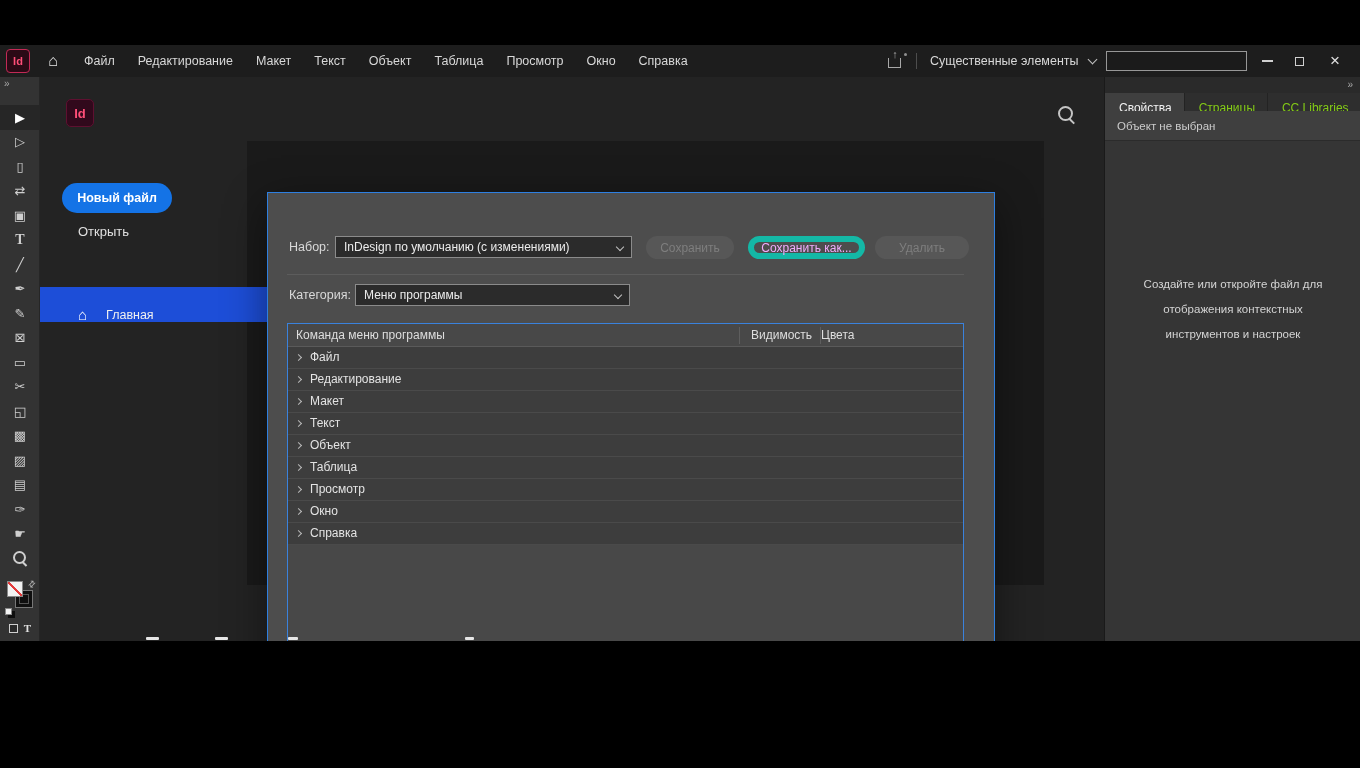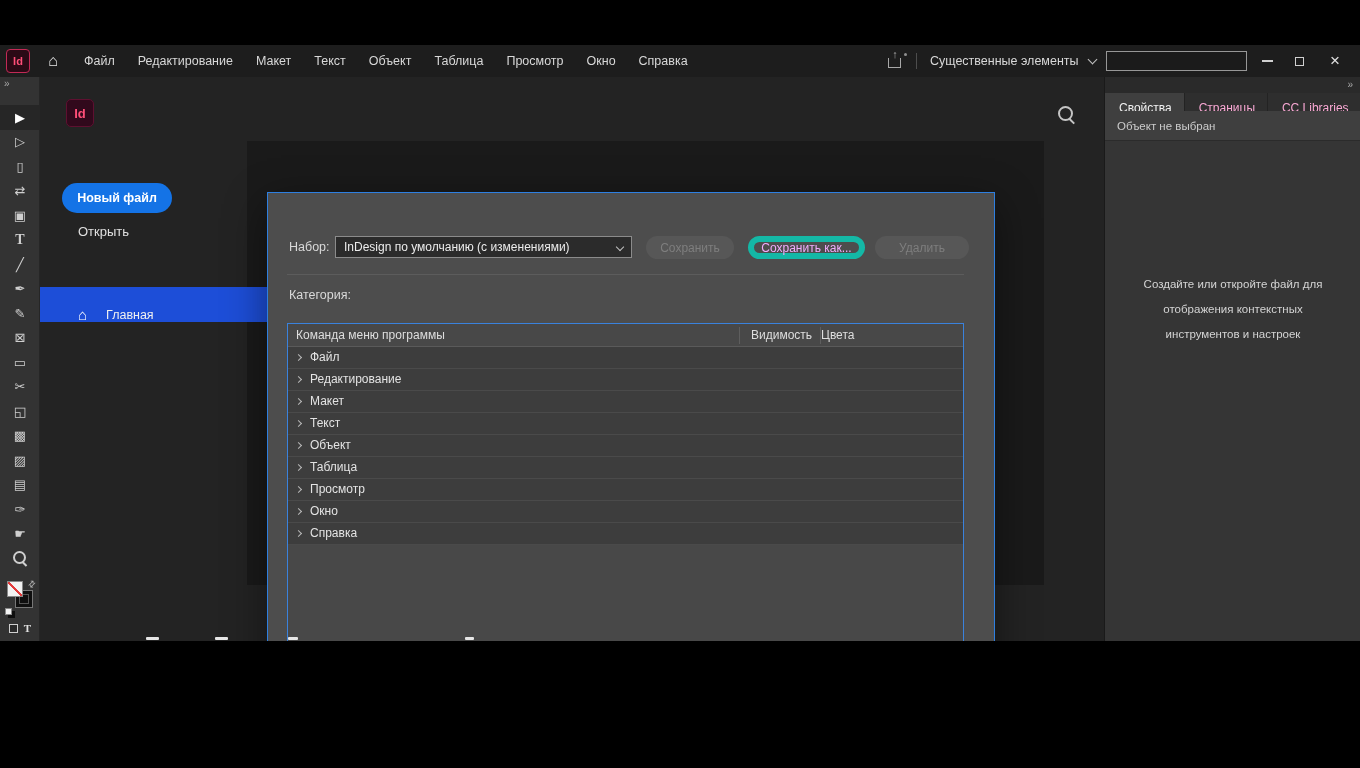--- a/index.html
+++ b/index.html
@@ -101,21 +101,21 @@
 .mt-row { position:relative; height:22px; background:#3d3d3d; border-bottom:1px solid #4a4a4a; font-size:12px; color:#e3e3e3; line-height:21px; cursor:default; }
 .row-chevron { position:absolute; left:8px; top:8px; width:5px; height:5px; border-right:1.4px solid #b9b9b9; border-bottom:1.4px solid #b9b9b9; transform:rotate(-45deg); }
 .row-label { position:absolute; left:22px; }
 
 
 .rpanel { position:absolute; left:1104px; top:32px; width:256px; height:736px; background:#353535; border-left:1px solid #1a1a1a; }
 .rp-top { position:absolute; left:0; top:0; width:256px; height:16px; background:#2a2a2a; }
 .rp-collapse { position:absolute; right:8px; top:0; font-size:10px; color:#a8a8a8; line-height:15px; }
 .rp-collapse::before { content:"»"; }
 .rp-tabs { position:absolute; left:0; top:16px; width:256px; height:30px; display:flex; background:#2a2a2a; }
-.rp-tab { height:30px; line-height:30px; padding:0 14px; font-size:12px; color:#f9a8d4; background:#2e2e2e; border-right:1px solid #232323; white-space:nowrap; overflow:hidden; cursor:default; }
+.rp-tab { height:30px; line-height:30px; padding:0 14px; font-size:12px; color:#84cc16; background:#2e2e2e; border-right:1px solid #232323; white-space:nowrap; overflow:hidden; cursor:default; }
 .rp-tab.active { background:#3f3f3f; color:#f2f2f2; }
 .rp-status { position:absolute; left:0; top:34px; width:256px; height:30px; background:#3f3f3f; border-bottom:1px solid #2b2b2b; font-size:11.5px; color:#cccccc; line-height:30px; padding-left:12px; }
 .rp-hint { position:absolute; left:23px; top:195px; width:210px; text-align:center; font-size:11.5px; color:#d4d4d4; line-height:25px; }
 
 
 .dash { position:absolute; bottom:1px; height:3px; background:#e6e6e6; border-radius:1px; }
 .d1 { left:146px; width:13px; } .d2 { left:215px; width:13px; } .d3 { left:288px; width:10px; } .d4 { left:465px; width:9px; }
 </style>
 </head>
 <body>
@@ -255,20 +255,24 @@
       <span>InDesign по умолчанию (с изменениями)</span>
       <span class="caret-down"></span>
     </div>
     <div class="pill disabled save-btn">Сохранить</div>
     <div class="pill outline saveas-btn">Сохранить как...</div>
     <div class="pill disabled delete-btn">Удалить</div>
 
     <div class="dlg-divider"></div>
 
     <div class="dlg-label cat-label">Категория:</div>
+    <div class="dropdown cat-dropdown">
+      <span>Меню программы</span>
+      <span class="caret-down"></span>
+    </div>
 
     <div class="menu-table">
       <div class="mt-header">
         <span class="mt-h1">Команда меню программы</span>
         <span class="mt-sep mt-sep1"></span>
         <span class="mt-h2">Видимость</span>
         <span class="mt-sep mt-sep2"></span>
         <span class="mt-h3">Цвета</span>
       </div>
       <div class="mt-row">

